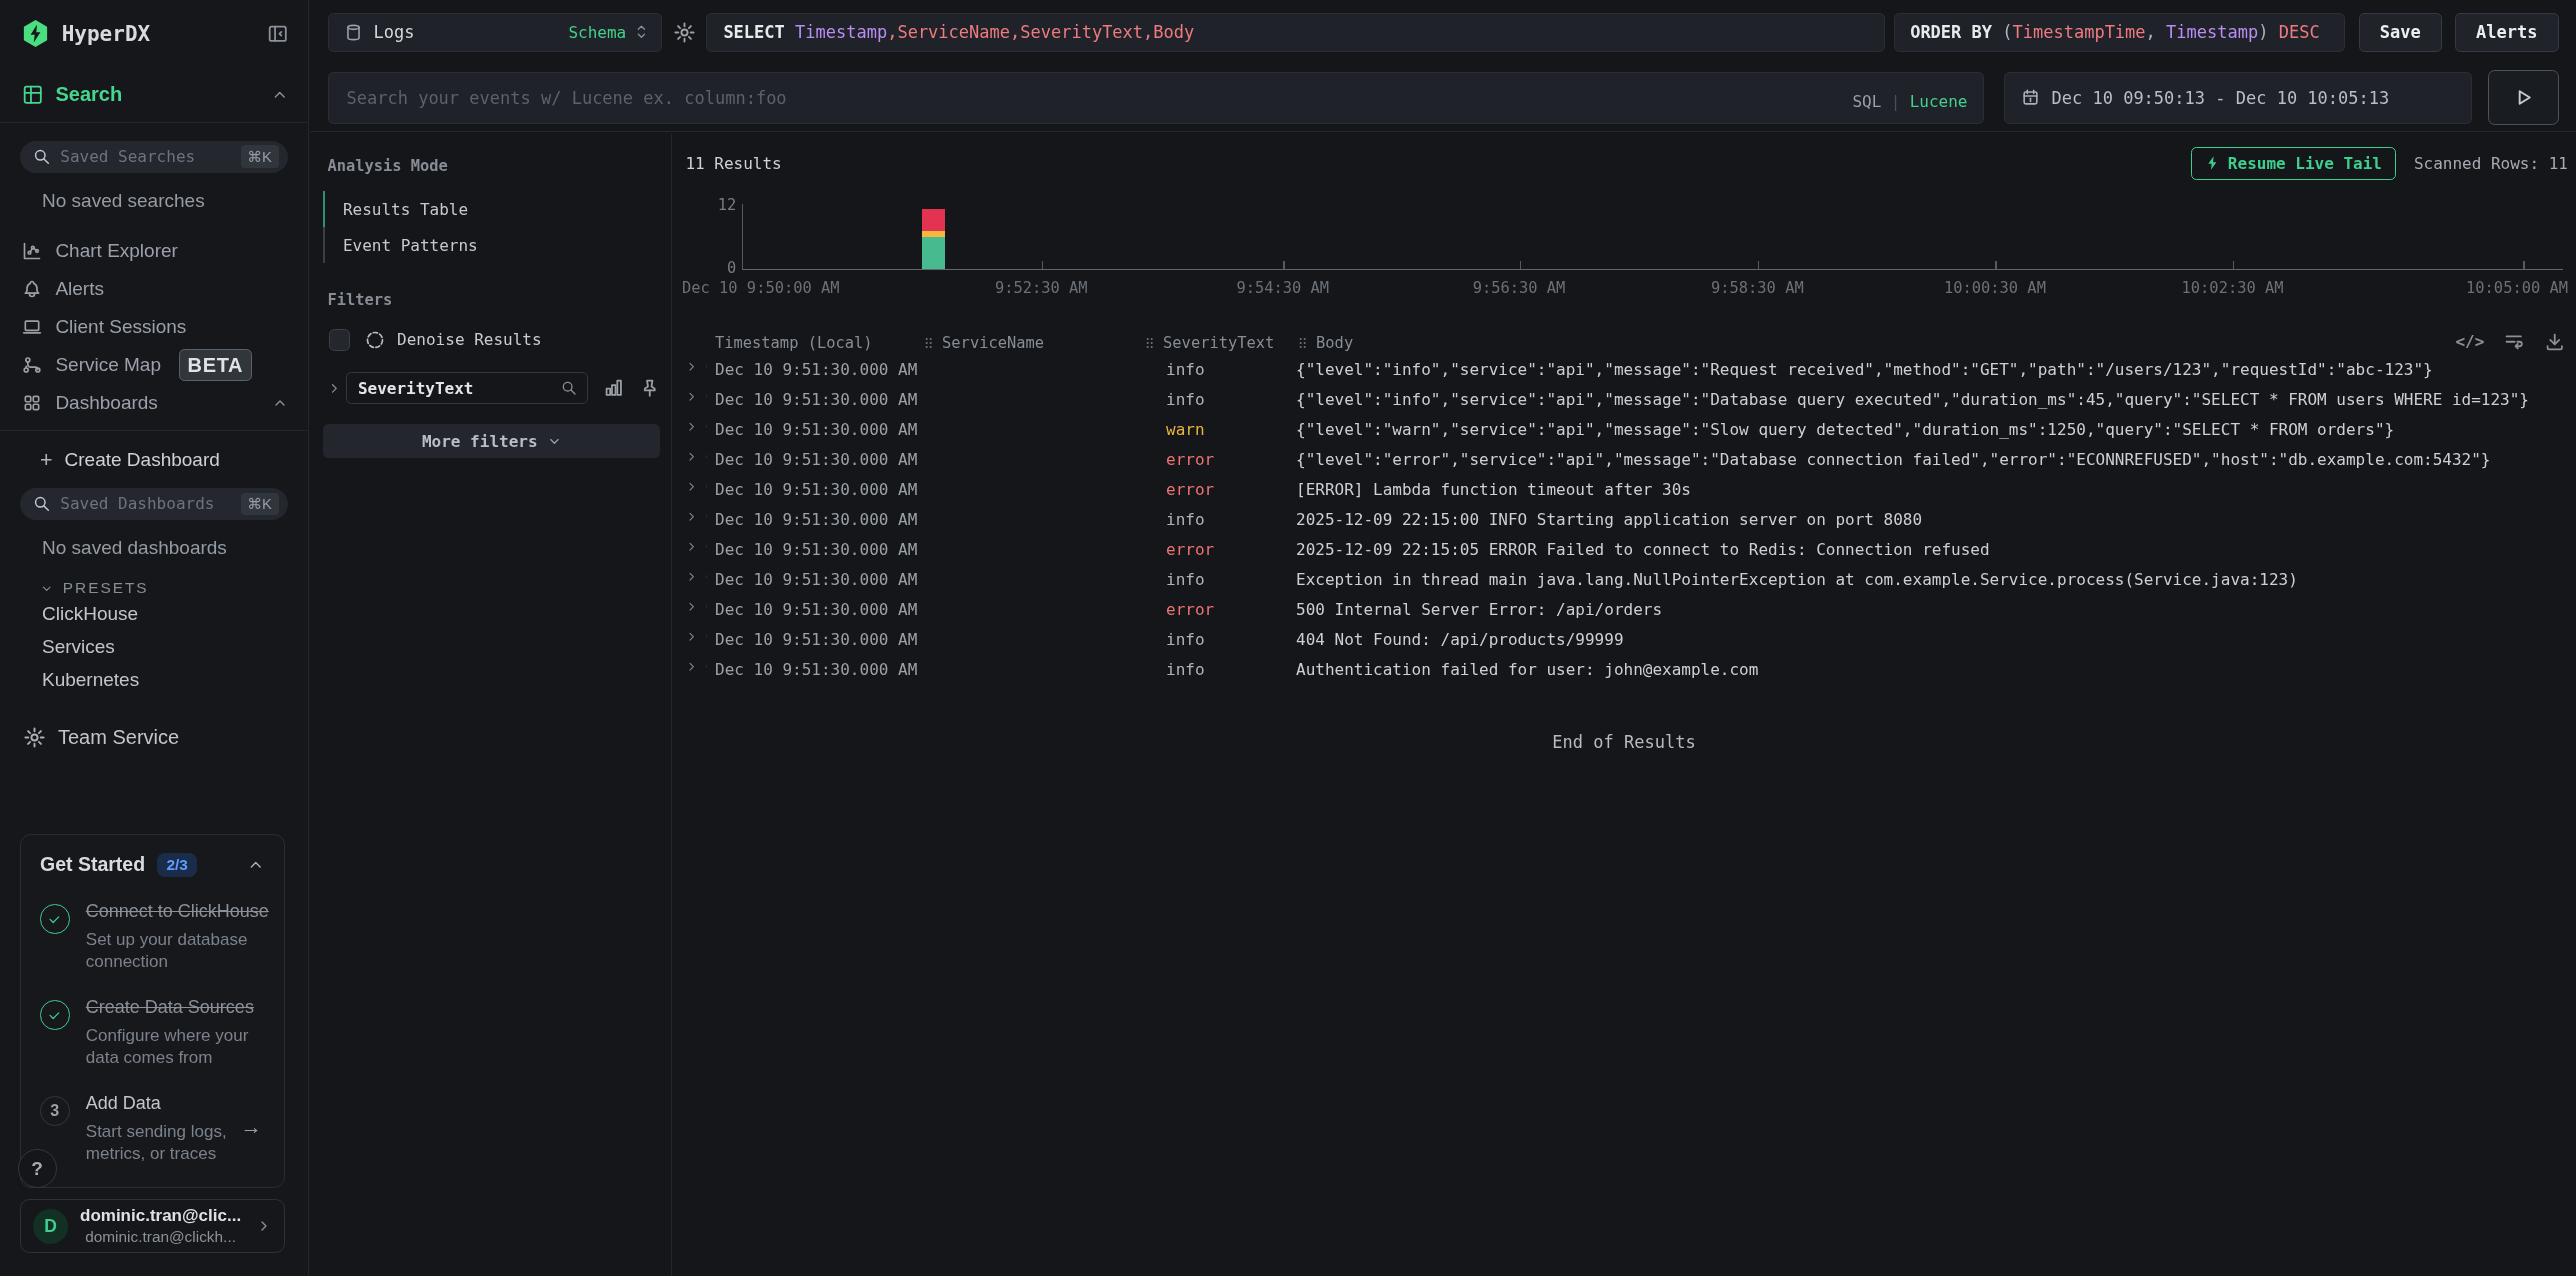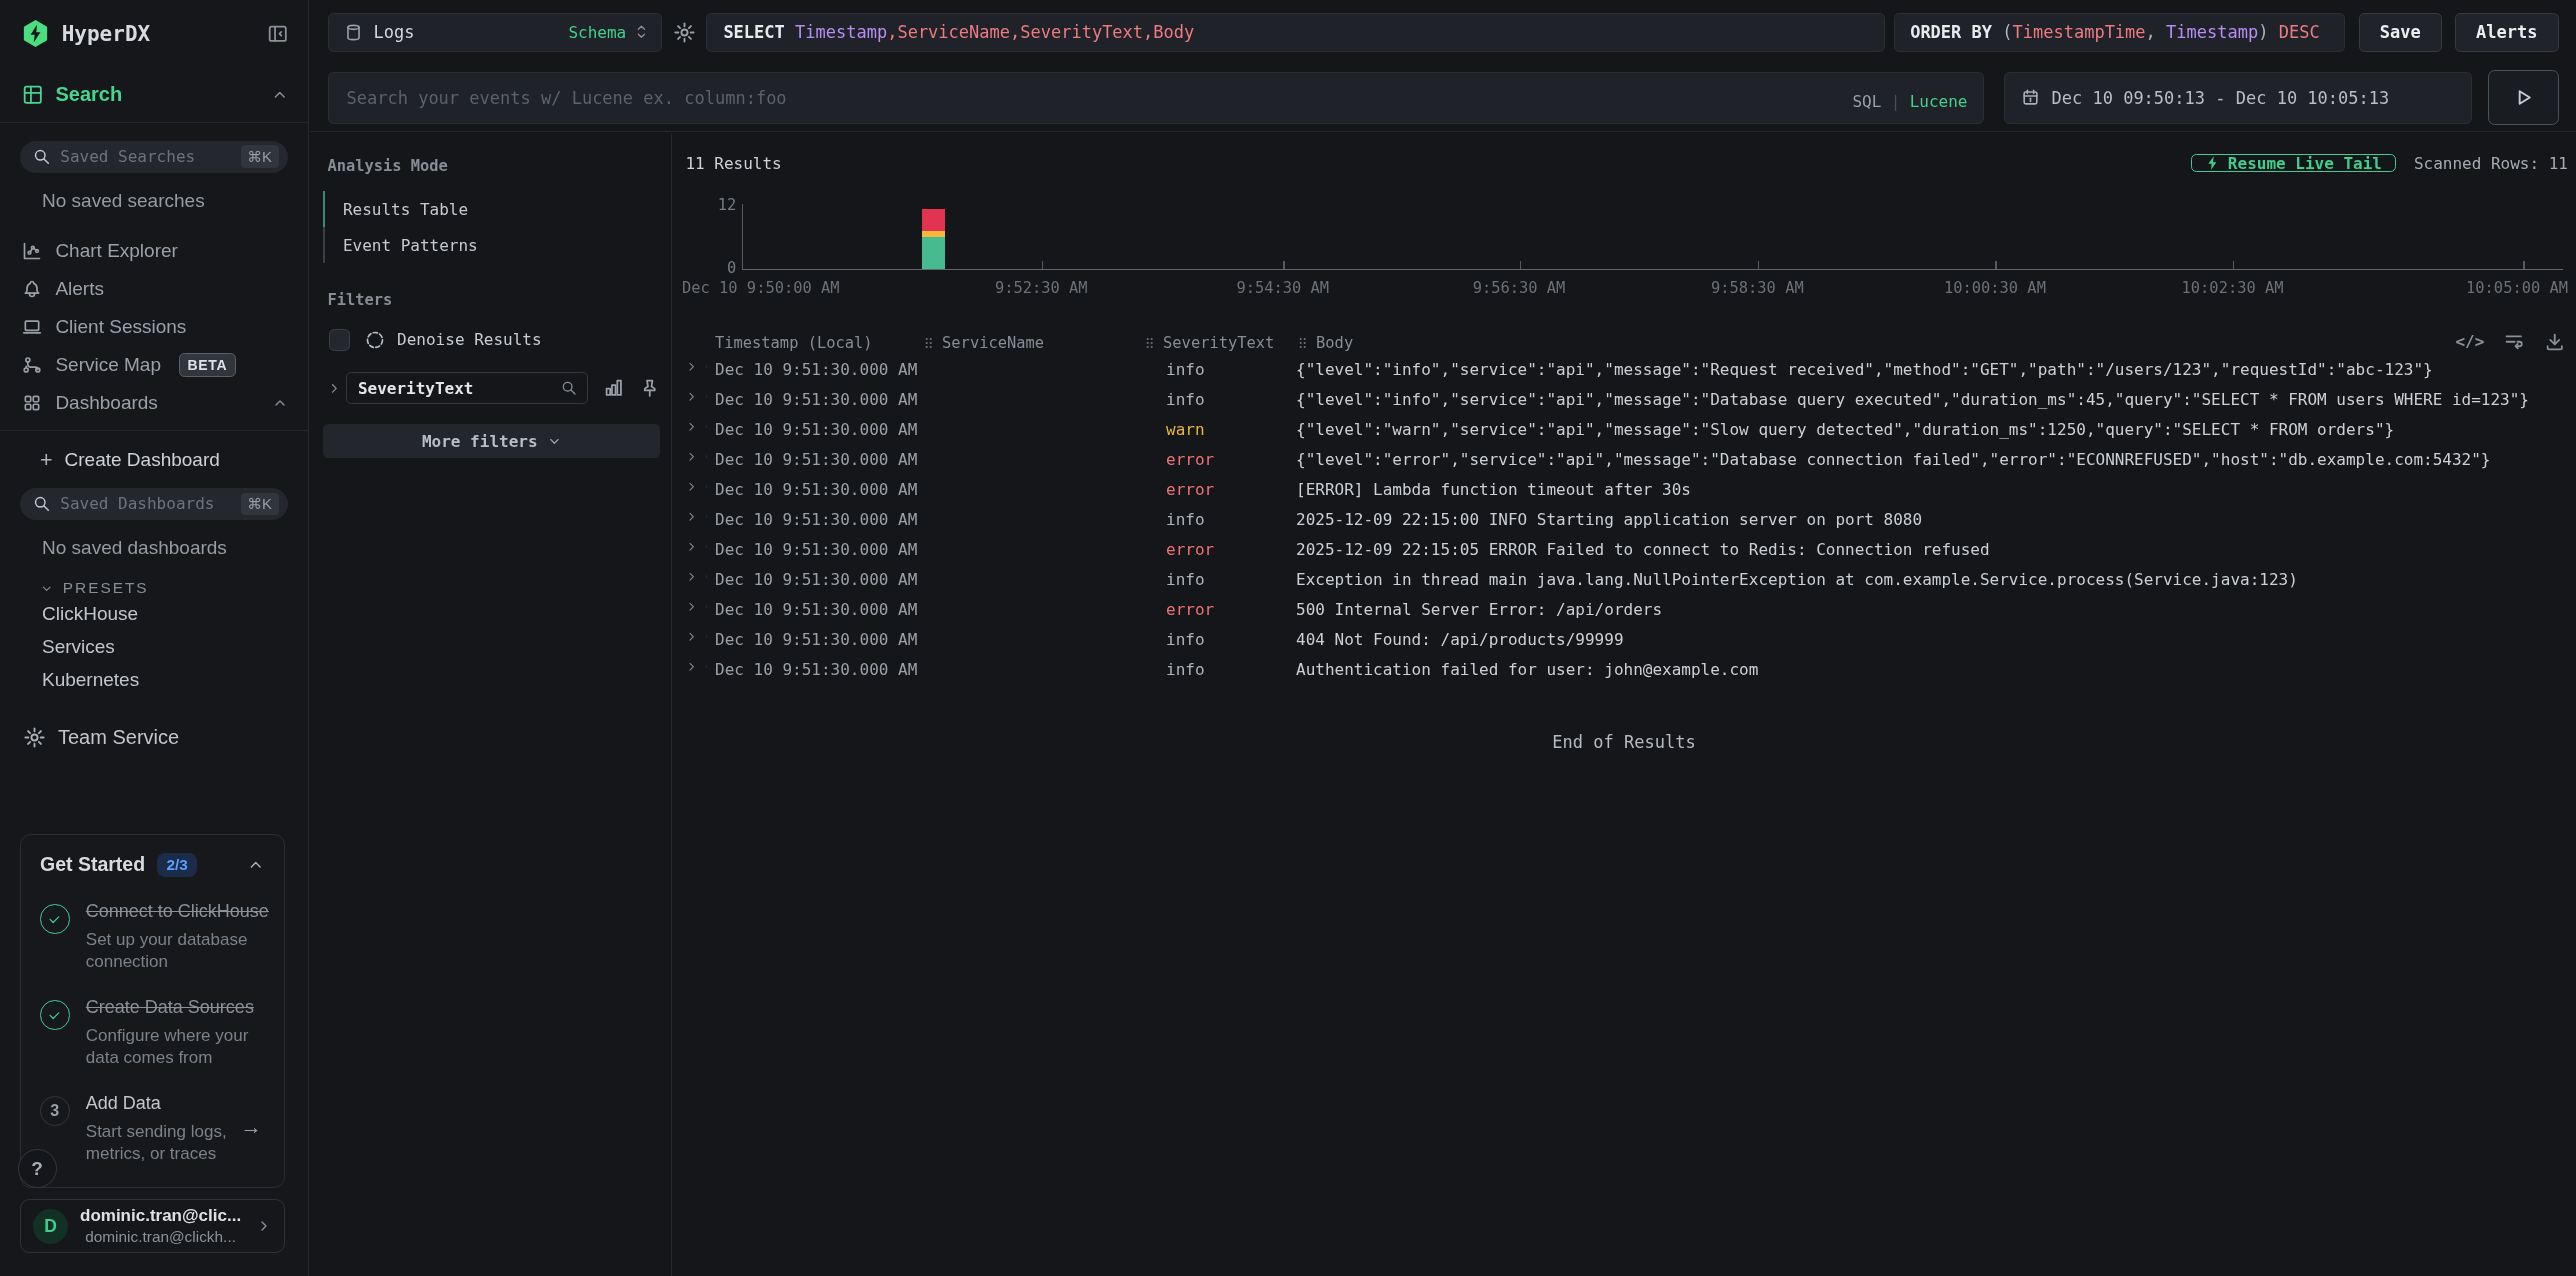--- a/index.html
+++ b/index.html
@@ -30,21 +30,21 @@
   .kbd { margin-left:auto; background:#31353c; color:#979da6; border-radius:4px;
     font-size:14.8px; padding:2.7px 6.7px; }
   .muted-line { margin:17.5px 0 0 42px; font-size:19px; color:#969ca4; }
 
   .nav { margin-top:20px; }
   .nav-item { height:38px; display:flex; align-items:center; padding:0 20px 0 22px;
     font-size:19px; color:#9ba1aa; cursor:pointer; }
   .nav-item .ico { width:20px; height:20px; color:#9aa0a8; }
   .nav-item .nl { margin-left:13.4px; }
   .badge-beta { margin-left:17.5px; background:#51576377; border:0.7px solid #5a606c; color:#dfe2e7;
-    font-size:14px; font-weight:bold; letter-spacing:0.7px; border-radius:5.4px; padding:3.4px 8px; }
+    font-size:20px; font-weight:bold; letter-spacing:0.7px; border-radius:5.4px; padding:3.4px 8px; }
   .nav-item .chev { margin-left:auto; width:16px; height:16px; color:#8b919a; }
   .divider { height:1.3px; background:#22252a; margin-top:8px; }
 
   .create-dash { height:42px; margin-top:8px; display:flex; align-items:center;
     padding-left:40px; color:#ced2d6; font-size:19px; cursor:pointer; }
   .create-dash .plus { font-size:21.5px; color:#aeb3ba; margin-right:12px; }
 
   .presets-head { margin:20px 0 0 40px; display:flex; align-items:center; color:#868d95;
     font-size:15.4px; letter-spacing:2px; }
   .presets-head .chev { width:13.4px; height:13.4px; margin-right:9.4px; color:#868d95; }
@@ -152,21 +152,21 @@
   .more-filters { margin-top:20px; height:34px; width:100%; background:#23262c; border:none;
     border-radius:5.4px; color:#b9bec5; font-weight:bold; font-size:16px; cursor:pointer;
     font-family:"DejaVu Sans Mono","Liberation Mono",monospace;
     display:flex; align-items:center; justify-content:center; gap:9.4px; }
   .more-filters .chev { width:14.8px; height:14.8px; color:#9aa0a8; }
 
   
   .results { flex:1; position:relative; overflow:hidden; }
   .results-head { display:flex; align-items:center; padding:10.7px 8px 0 13.4px; height:48px; }
   .results-count { font-size:16px; color:#ced2d6; }
-  .resume-btn { margin-left:auto; height:18px; border:1.3px solid #3ecf8e; background:transparent;
+  .resume-btn { margin-left:auto; height:33px; border:1.3px solid #3ecf8e; background:transparent;
     border-radius:5.4px; color:#3ecf8e; font-weight:bold; font-size:16px; padding:0 13.4px;
     display:flex; align-items:center; gap:6.7px; cursor:pointer;
     font-family:"DejaVu Sans Mono","Liberation Mono",monospace; }
   .scanned { margin-left:17.5px; font-size:16px; color:#a6abb3; white-space:nowrap; }
 
   .chart { position:relative; height:168px; }
   .plot { position:absolute; left:70px; right:13.4px; top:22px; height:66px;
     border-left:1.3px solid #565b62; border-bottom:1.3px solid #62666c; }
   .ylab { position:absolute; right:100%; margin-right:6.7px; font-size:15.4px; color:#767c84; }
   .ylab.top { top:-8px; } .ylab.bot { bottom:-8px; }

